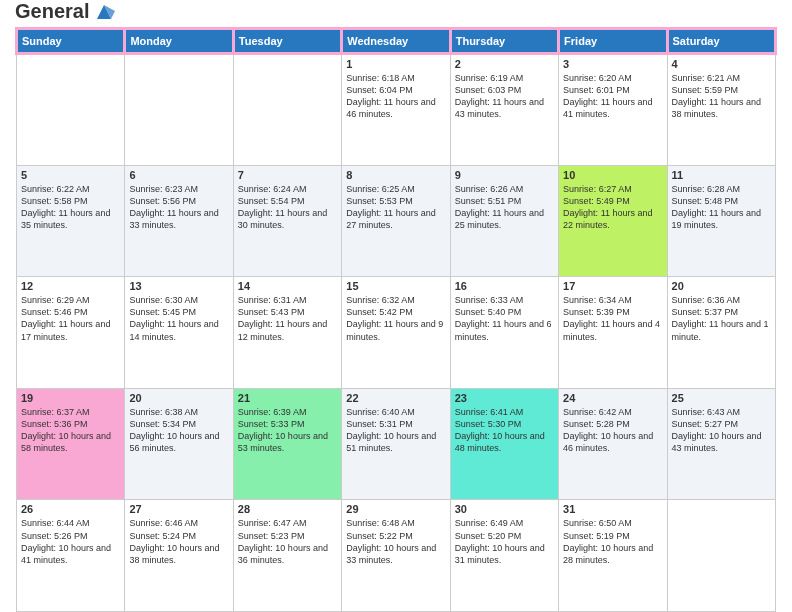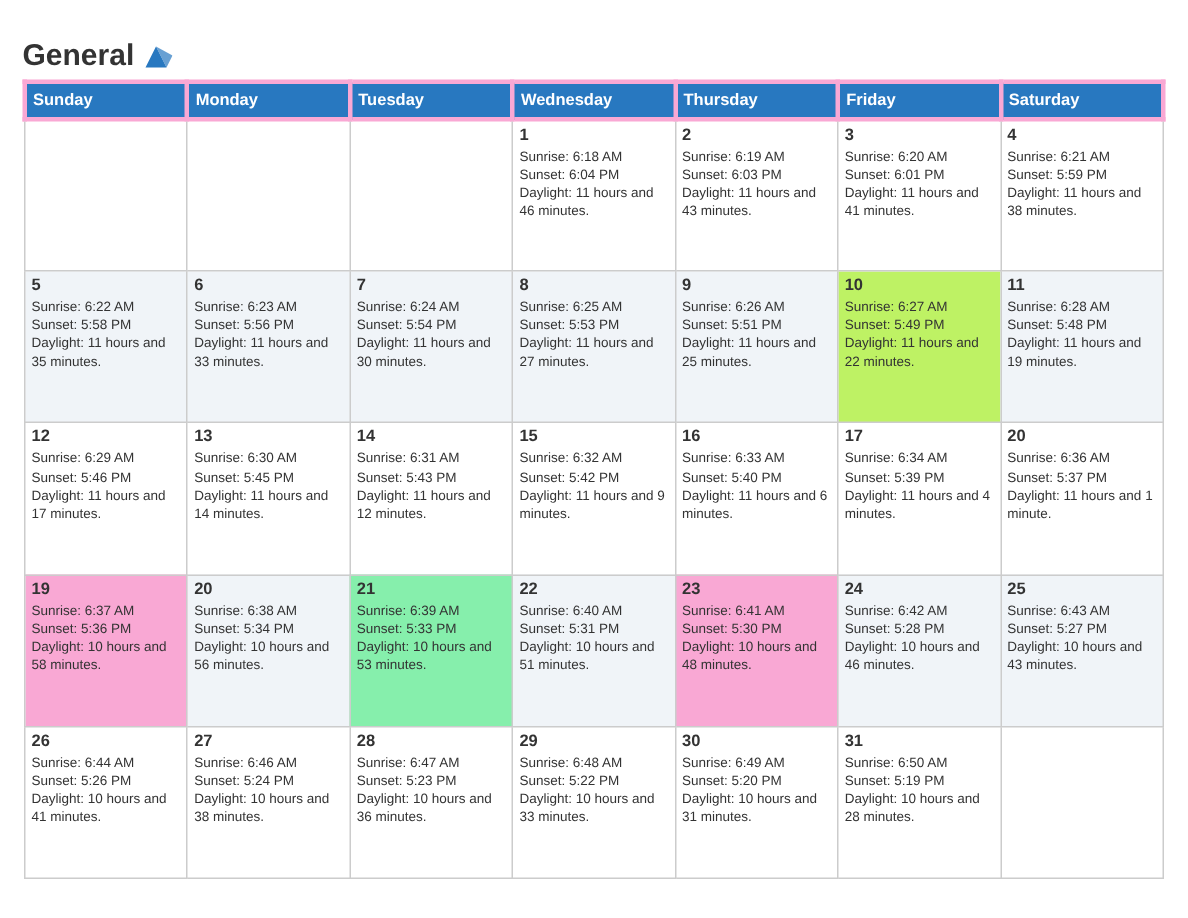--- a/index.html
+++ b/index.html
@@ -6,21 +6,21 @@
     body {
       font-family: Arial, sans-serif;
       background: #fff;
       width: 792px;
       height: 612px;
       overflow: hidden;
     }
     .page {
       width: 792px;
       height: 612px;
-      padding: 26px 15px;
+      padding: 0 15px;
       display: flex;
       flex-direction: column;
     }
     .header {
       display: flex;
       justify-content: space-between;
       align-items: flex-start;
       margin-bottom: 8px;
     }
     .logo {
@@ -300,21 +300,21 @@
         </div>
       </td>
           <td style="background-color: rgb(240, 244, 248);">
         <span class="day-number">22</span>
         <div class="cell-content">
           <div>Sunrise: 6:40 AM</div>
           <div>Sunset: 5:31 PM</div>
           <div>Daylight: 10 hours and 51 minutes.</div>
         </div>
       </td>
-          <td style="background-color: #f9a8d4;">
+          <td style="background-color: #5eead4;">
         <span class="day-number">23</span>
         <div class="cell-content">
           <div>Sunrise: 6:41 AM</div>
           <div>Sunset: 5:30 PM</div>
           <div>Daylight: 10 hours and 48 minutes.</div>
         </div>
       </td>
           <td style="background-color: rgb(240, 244, 248);">
         <span class="day-number">24</span>
         <div class="cell-content">

